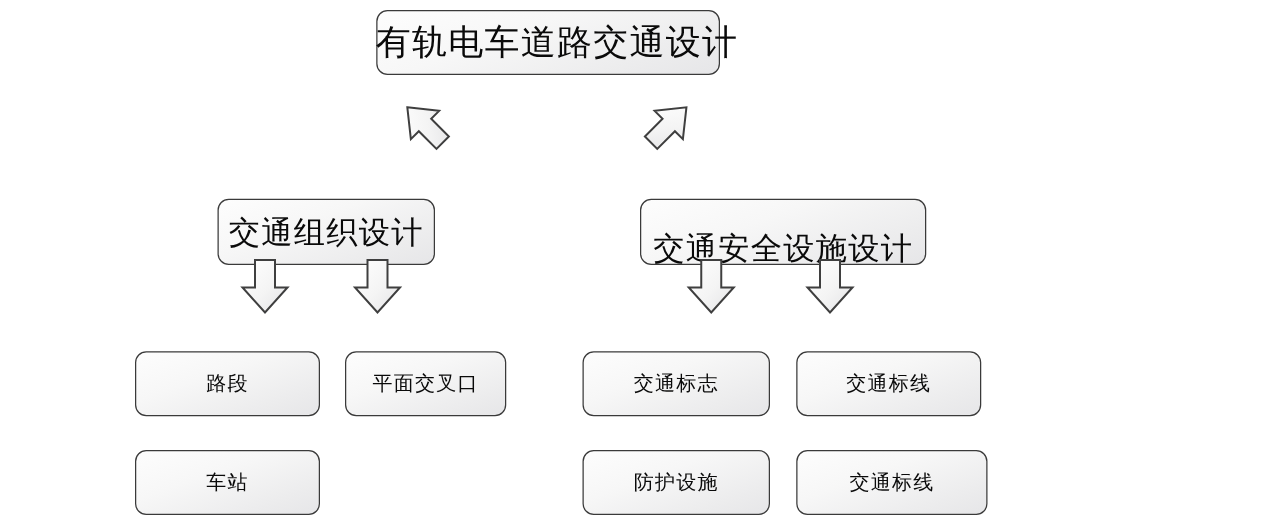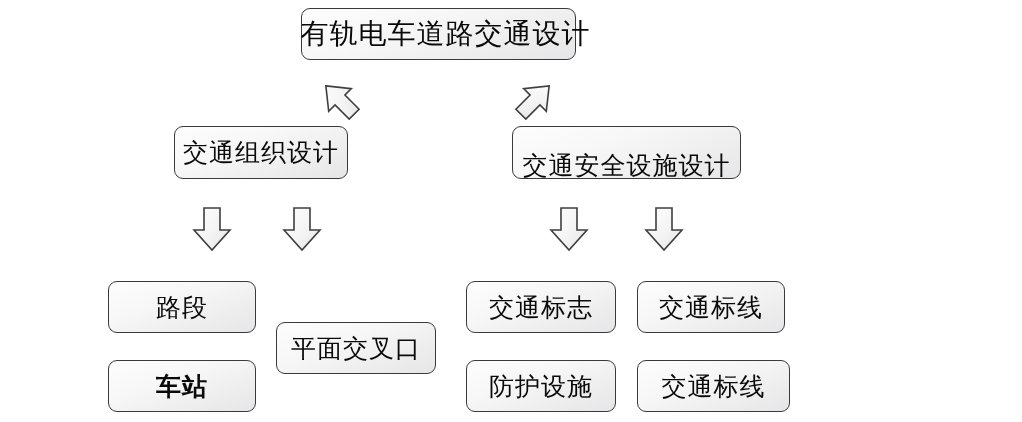--- a/index.html
+++ b/index.html
@@ -27,22 +27,22 @@
     color: #0a0a0a;
     letter-spacing: 1px;
     white-space: nowrap;
     user-select: none;
   }
   .node-label {
     display: block;
     line-height: 1;
   }
   .lvl1 { font-size: 28px; padding-left: 14px; }
-  .lvl2 { font-size: 25px; }
-  .lvl3 { font-size: 25px; }
+  .lvl2 { font-size: 25px; margin-top: 33px; }
+  .lvl3 { font-size: 16px; }
 
   .arrow {
     position: absolute;
     overflow: visible;
   }
   .arrow svg { display: block; }
   .arrow-body {
     fill: url(#arrGrad);
     stroke: #3f3f3f;
     stroke-width: 1.6;
@@ -113,33 +113,33 @@
   <div class="arrow" style="left:644px; top:206px;">
     <svg width="40" height="46" viewBox="0 0 40 46">
       <path class="arrow-body" d="M12 2 L28 2 L28 24 L38 24 L20 44 L2 24 L12 24 Z"></path>
     </svg>
   </div>
 
   <div class="node lvl3" style="left:108px; top:281px; width:148px; height:52px;">
     <span class="node-label">路段</span>
   </div>
 
-  <div class="node lvl3" style="left:276px; top:281px; width:160px; height:52px;margin-top:41px;">
+  <div class="node lvl3" style="left:276px; top:281px; width:129px; height:52px;">
     <span class="node-label">平面交叉口</span>
   </div>
 
   <div class="node lvl3" style="left:637px; top:281px; width:148px; height:52px;">
     <span class="node-label">交通标线</span>
   </div>
 
   <div class="node lvl3" style="left:466px; top:281px; width:150px; height:52px;">
     <span class="node-label">交通标志</span>
   </div>
 
-  <div class="node lvl3" style="left:108px; top:360px; width:148px; height:52px;font-weight:bold;">
+  <div class="node lvl3" style="left:108px; top:360px; width:148px; height:52px;">
     <span class="node-label">车站</span>
   </div>
 
   <div class="node lvl3" style="left:466px; top:360px; width:150px; height:52px;">
     <span class="node-label">防护设施</span>
   </div>
 
   <div class="node lvl3" style="left:637px; top:360px; width:153px; height:52px;">
     <span class="node-label">交通标线</span>
   </div>

